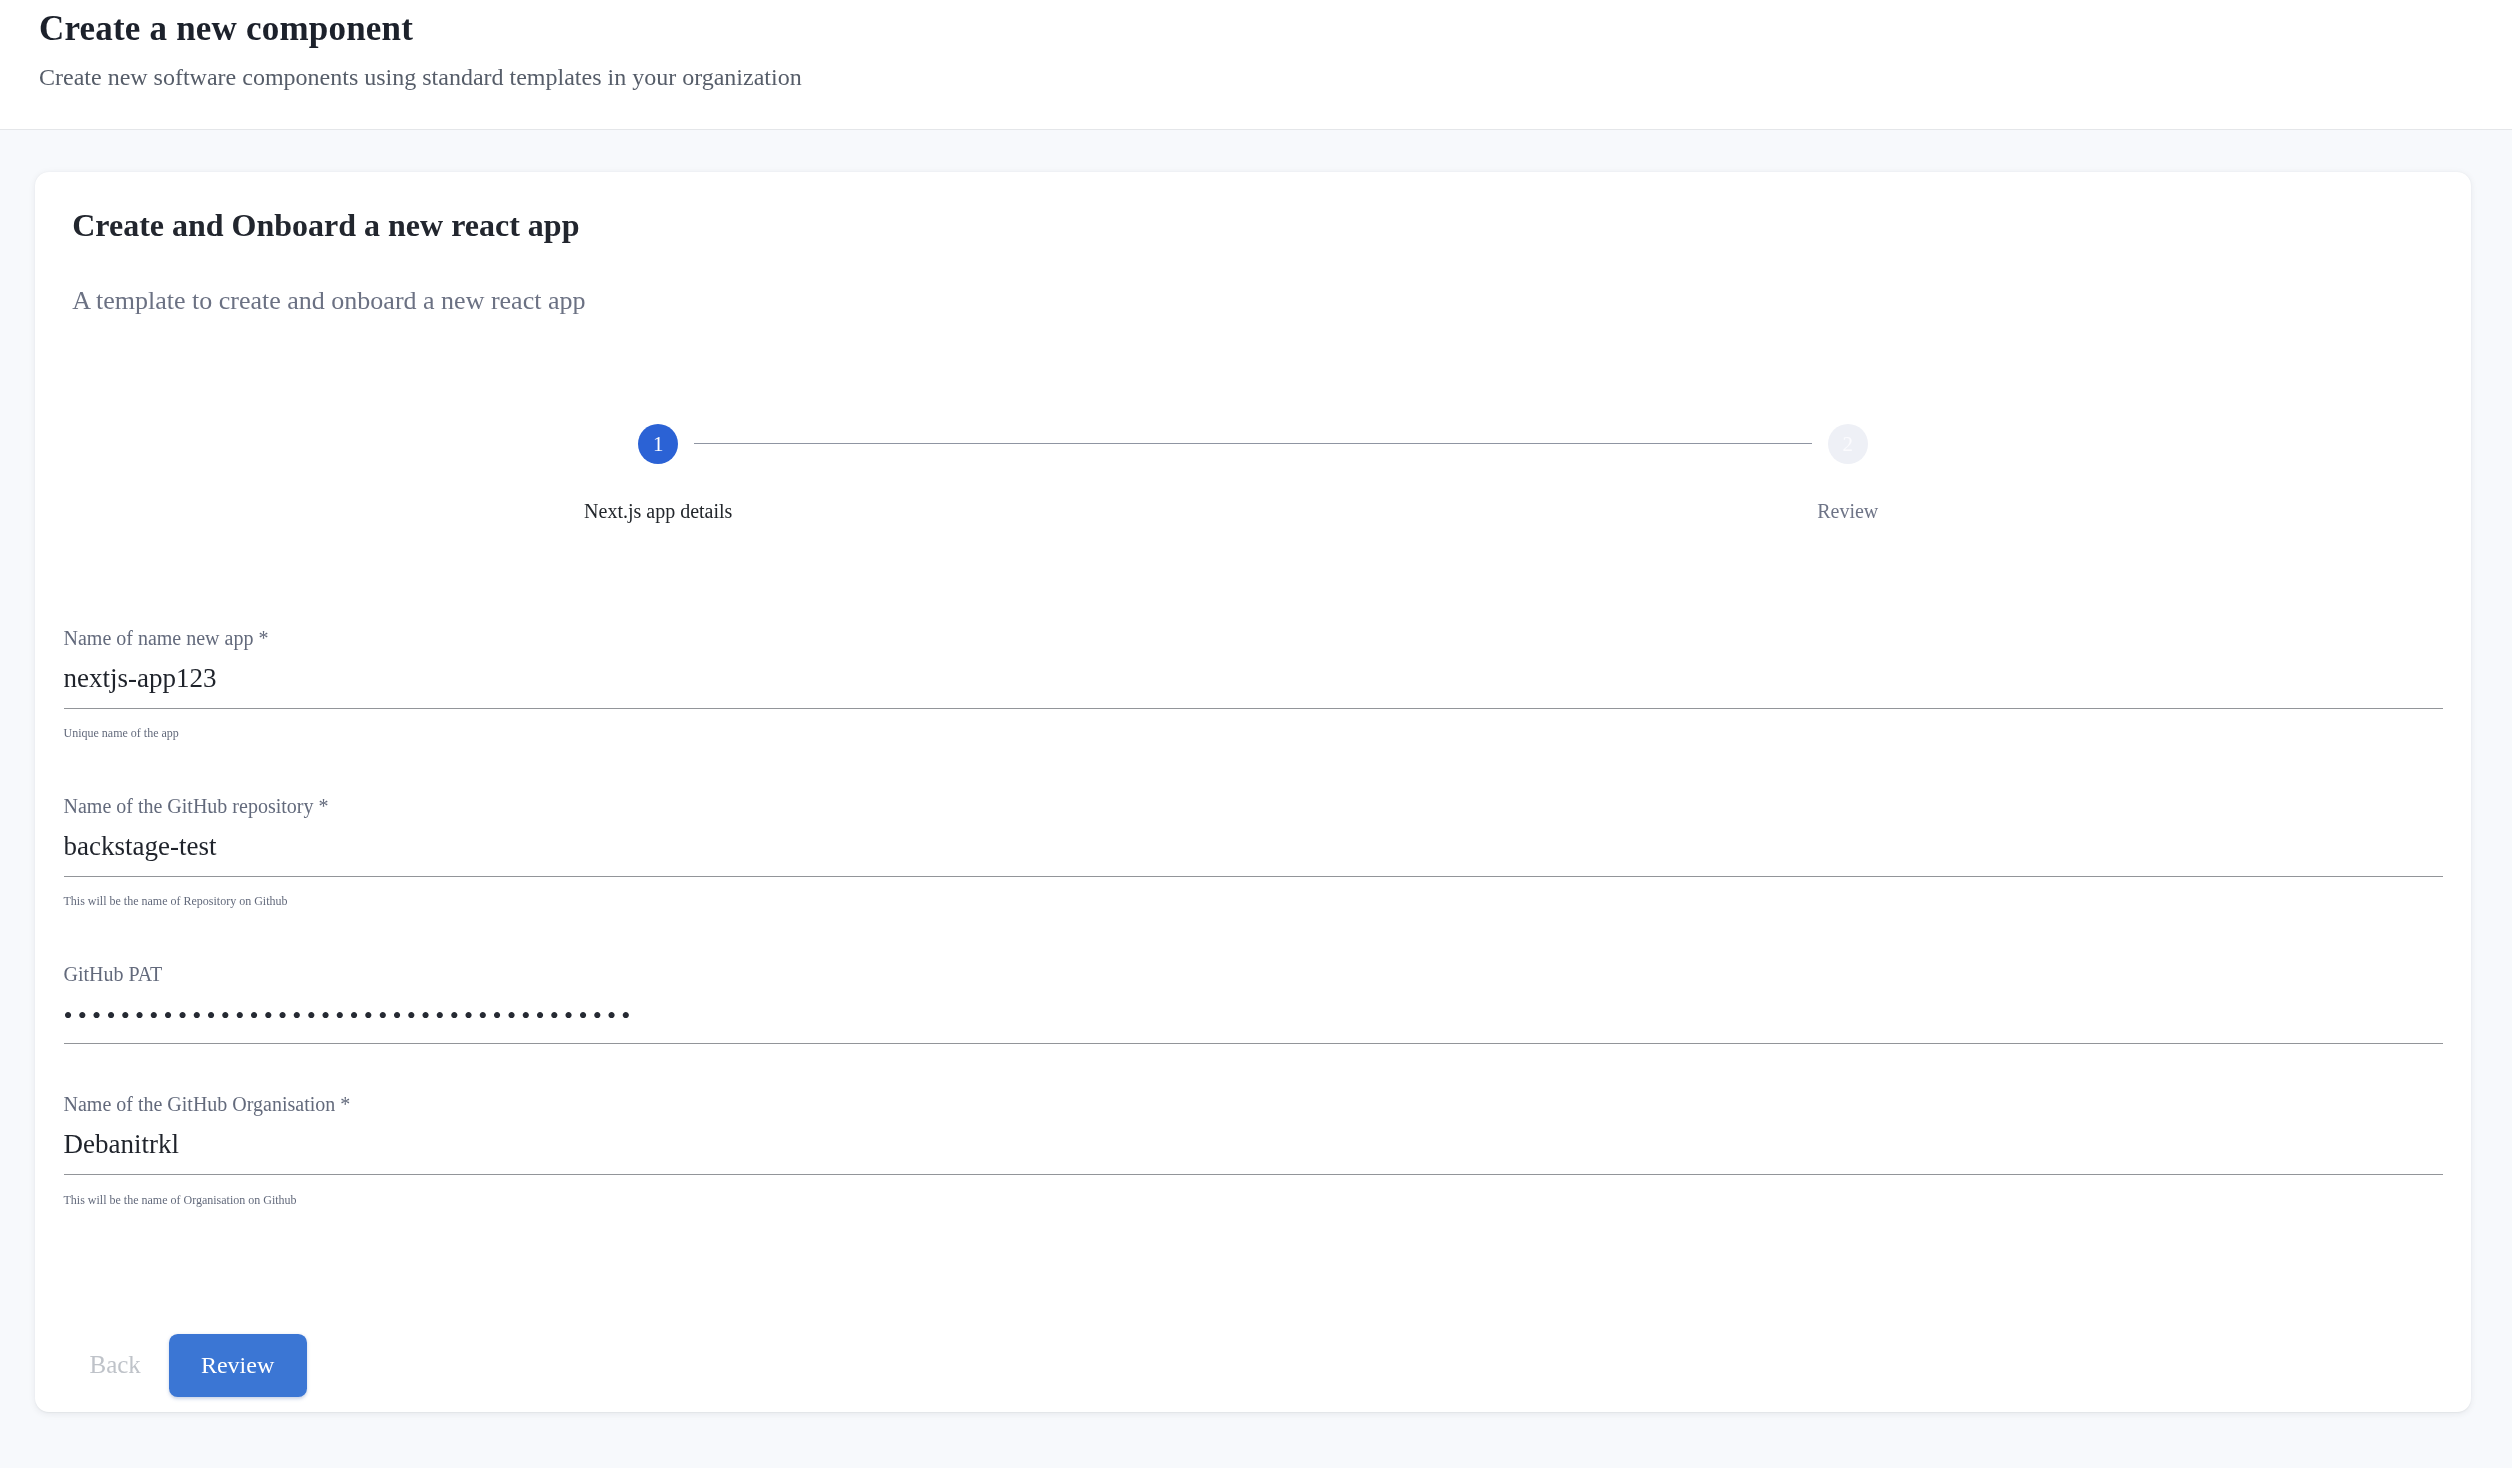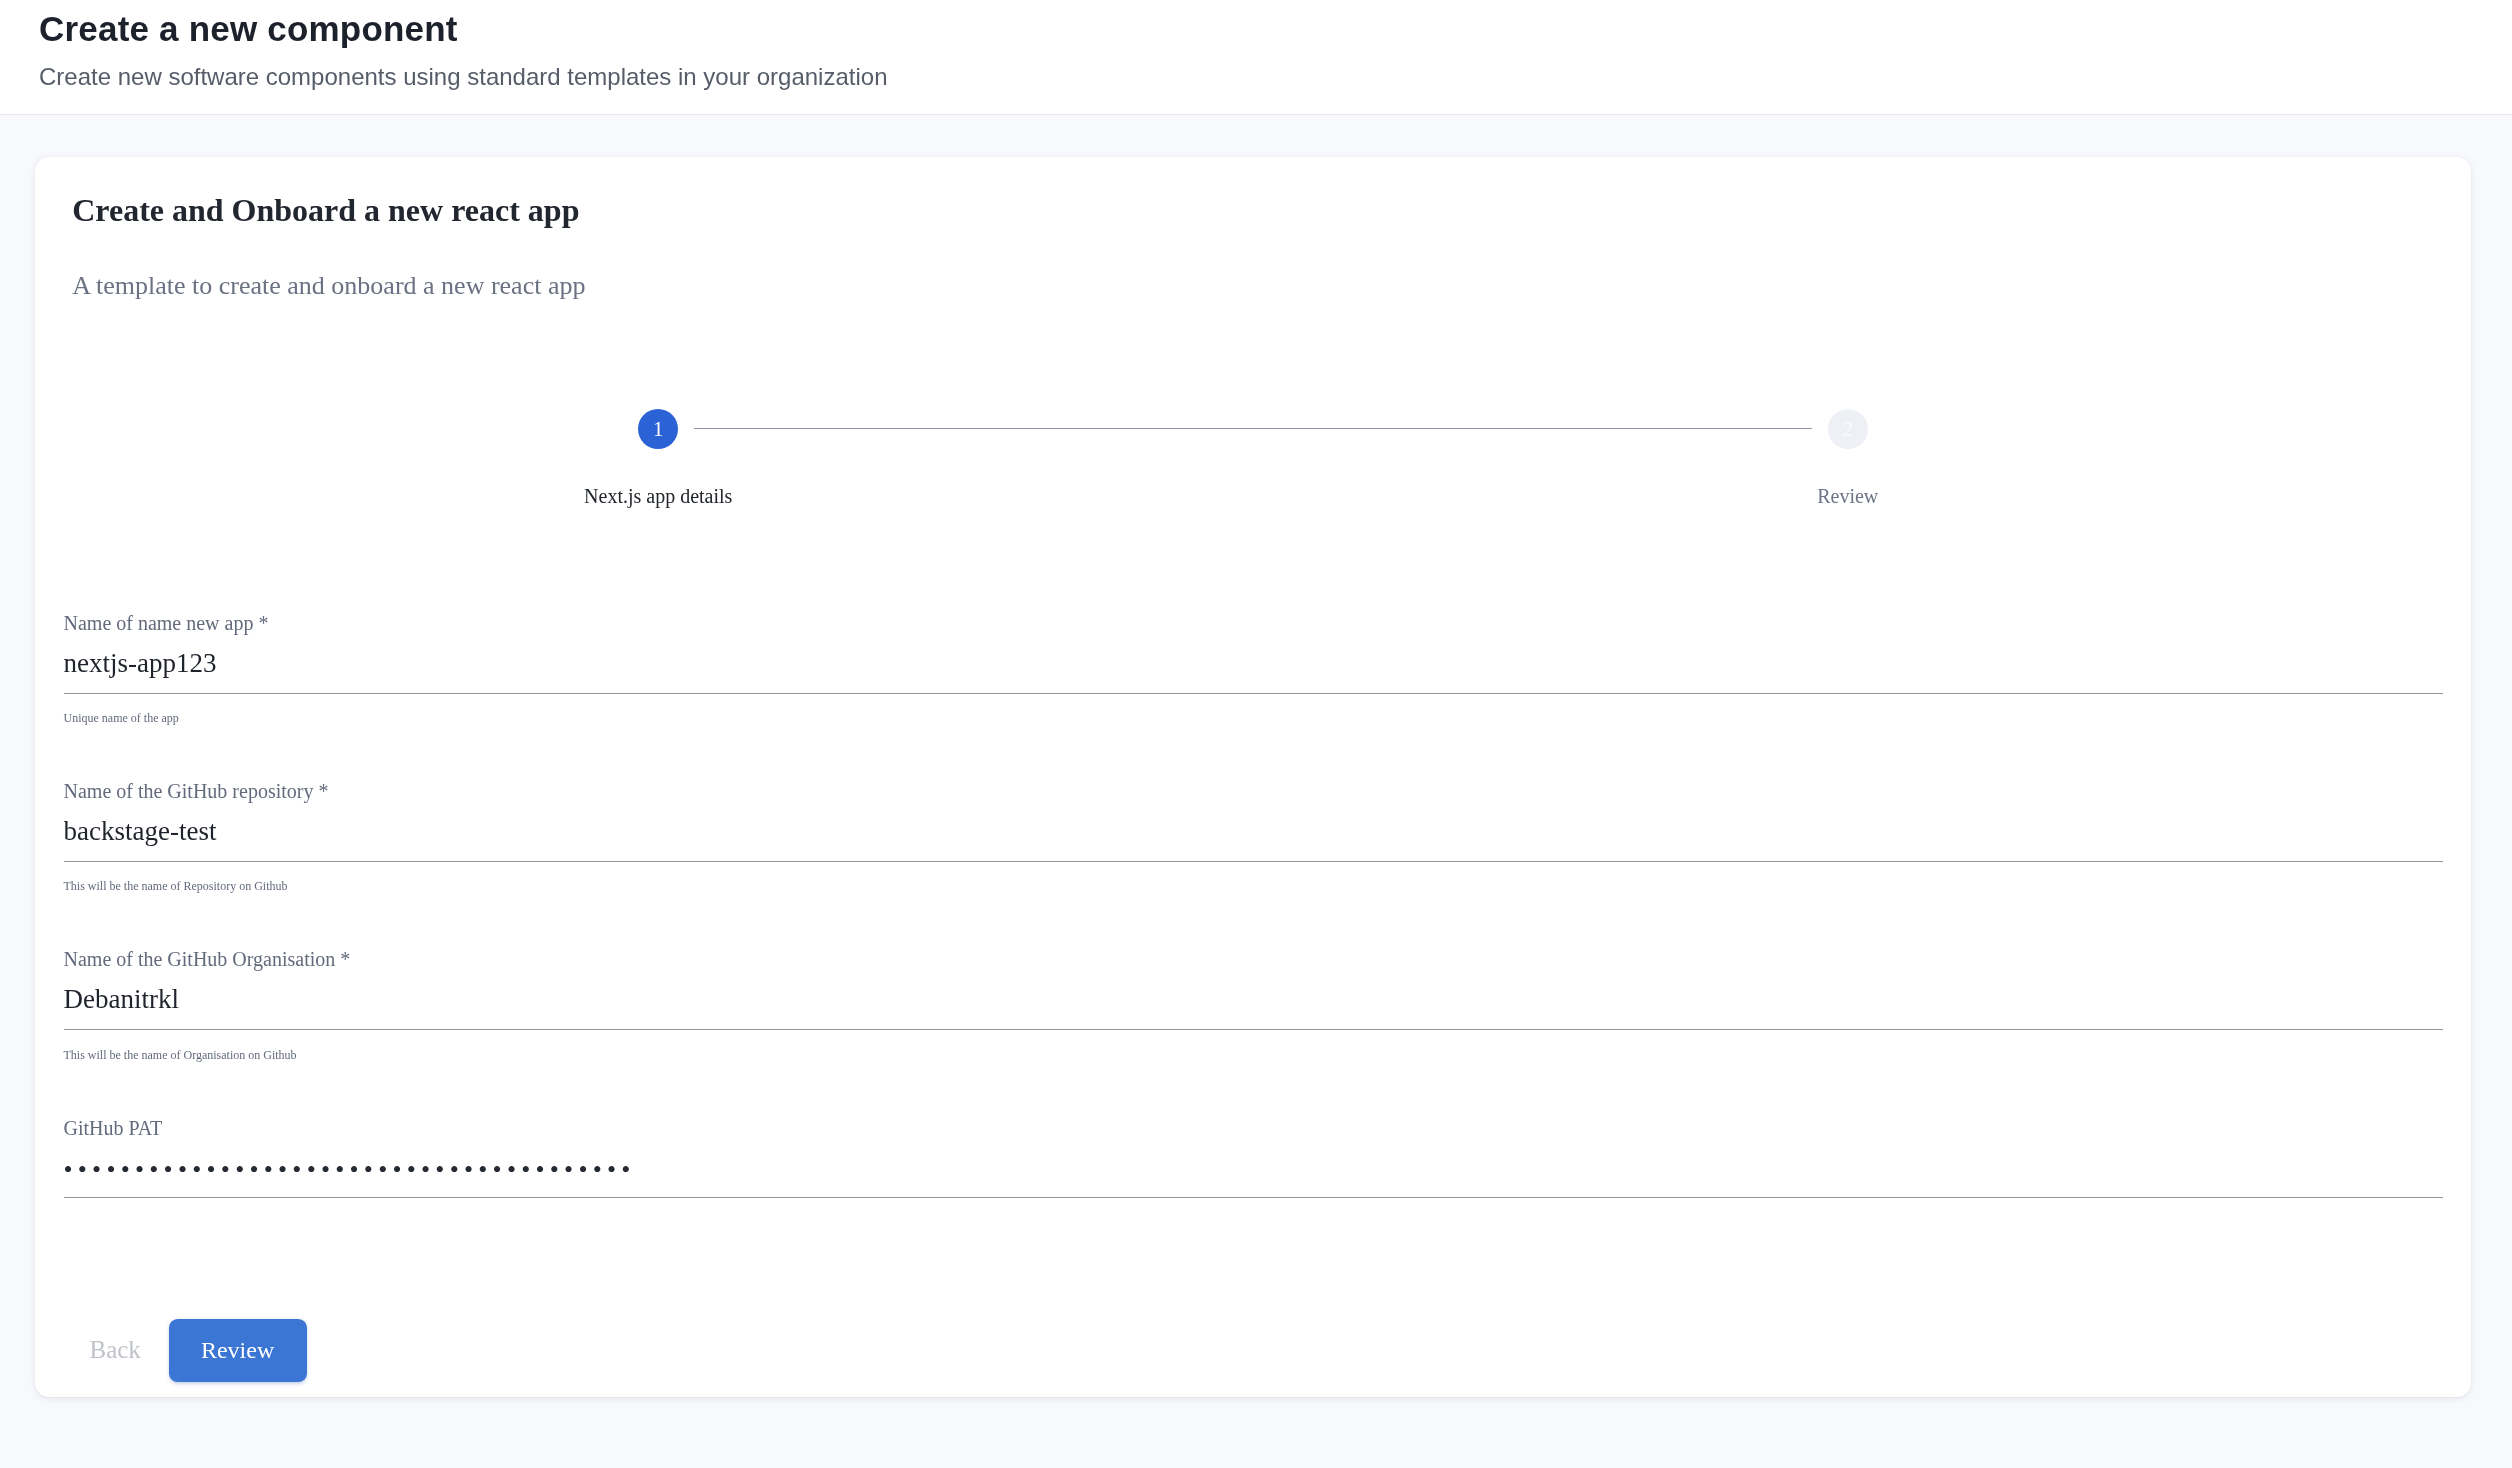--- a/index.html
+++ b/index.html
@@ -8,23 +8,24 @@
     width: 2512px;
     height: 1469px;
     background: #f7f9fc;
     font-family: "Liberation Sans", sans-serif;
     -webkit-font-smoothing: antialiased;
   }
 
   
   .app-header {
     background: #ffffff;
-    height: 115px;
+    height: 130px;
     padding: 5.2px 39px 0 39px;
     border-bottom: 1.7px solid #e4e6e9;
+    font-family: Liberation Serif, serif;
   }
   .page-title {
     margin: 0;
     font-size: 35px;
     font-weight: bold;
     color: #1c212b;
     line-height: 47px;
     letter-spacing: 0.2px;
   }
   .page-subtitle {
@@ -206,28 +207,28 @@
         <div class="field-helper">Unique name of the app</div>
       </div>
 
       <div class="field">
         <div class="field-label">Name of the GitHub repository *</div>
         <input class="field-input" type="text" value="backstage-test" style="">
         <div class="field-helper">This will be the name of Repository on Github</div>
       </div>
 
       <div class="field">
+        <div class="field-label">GitHub PAT</div>
+        <input class="field-input password" type="text" value="••••••••••••••••••••••••••••••••••••••••" style="">
+      </div>
+
+      <div class="field">
         <div class="field-label">Name of the GitHub Organisation *</div>
         <input class="field-input" type="text" value="Debanitrkl" style="">
         <div class="field-helper">This will be the name of Organisation on Github</div>
-      </div>
-
-      <div class="field">
-        <div class="field-label">GitHub PAT</div>
-        <input class="field-input password" type="text" value="••••••••••••••••••••••••••••••••••••••••" style="">
       </div>
 
     </div>
 
     <div class="actions">
       <button class="back-button" disabled="">Back</button>
       <button class="review-button">Review</button>
     </div>
 
   </div>

